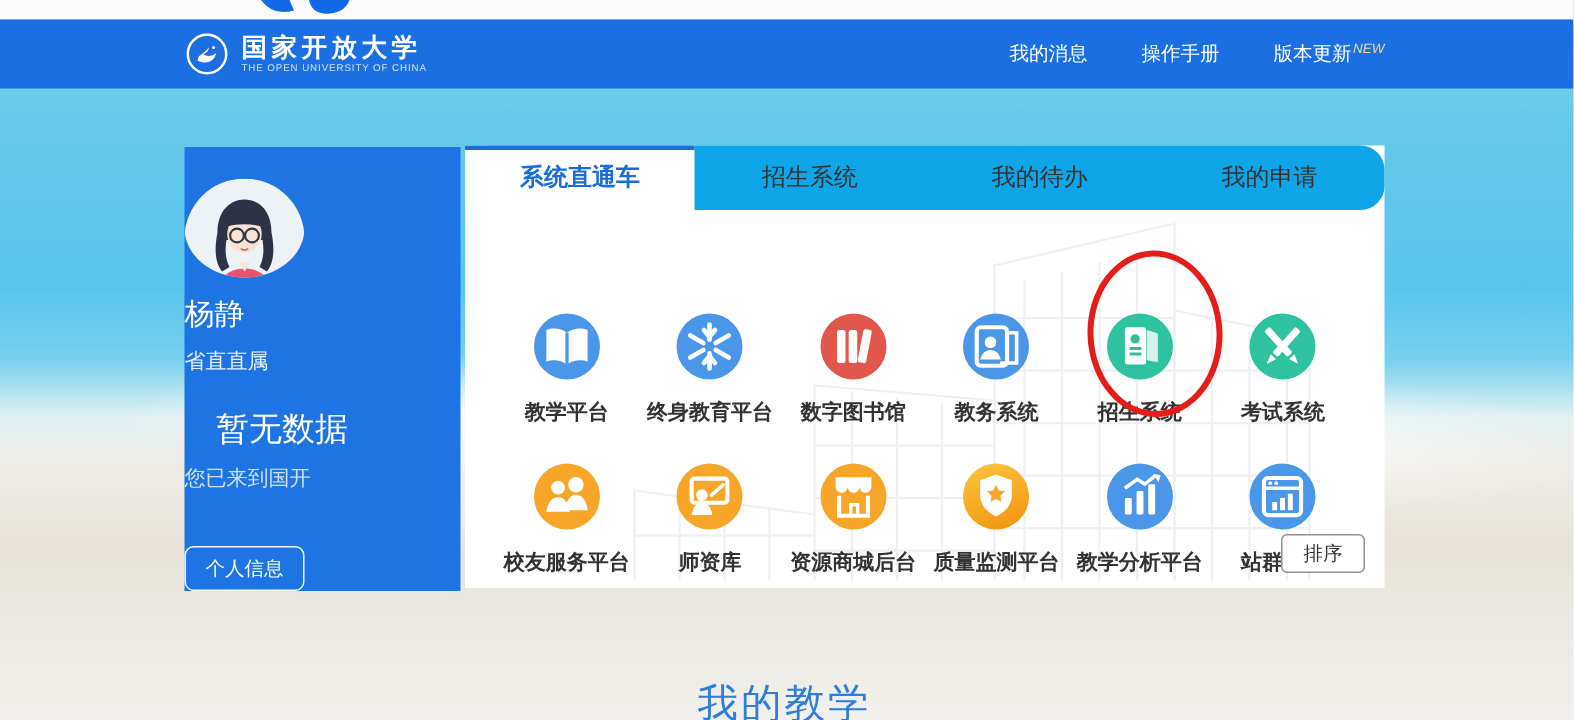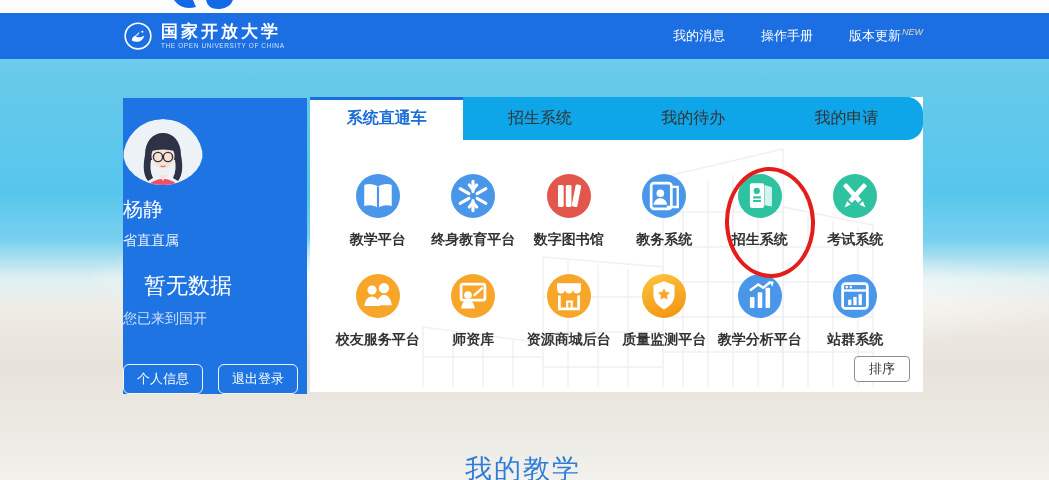--- a/index.html
+++ b/index.html
@@ -40,21 +40,21 @@
   .profile-btn{background:transparent;border:1px solid rgba(255,255,255,.95);border-radius:6px;
     color:#fff;font-size:13px;padding:5px 13px;cursor:pointer;font-family:inherit;white-space:nowrap;}
 
   
   .panel{position:absolute;left:310px;top:97px;width:613px;height:295px;background:#fff;}
   .watermark{position:absolute;right:0;top:20px;opacity:.75;pointer-events:none;}
   .tabs{position:relative;display:flex;height:43px;background:#0ea5e9;border-radius:16px;}
   .tab{flex:1;display:flex;align-items:center;justify-content:center;font-size:16px;color:#333;cursor:pointer;position:relative;}
   .tab.active{background:#fff;color:#1b6ed8;font-weight:bold;}
   .tab.active::before{content:"";position:absolute;left:0;top:0;width:100%;height:3px;background:#1b6ed8;}
-  .apps{position:relative;display:grid;grid-template-columns:repeat(6,1fr);padding:34px 20px 0;row-gap:25px;}
+  .apps{position:relative;display:grid;grid-template-columns:repeat(6,1fr);padding:34px 20px 0;row-gap:25px;margin-top:35px;}
   .app{display:flex;flex-direction:column;align-items:center;cursor:pointer;}
   .app-circle{width:44px;height:44px;border-radius:50%;display:flex;align-items:center;justify-content:center;}
   .app-label{margin-top:13px;font-size:14px;font-weight:600;color:#333;white-space:nowrap;}
   .sort-btn{position:absolute;right:13px;bottom:10px;background:#fff;border:1px solid #8f8f8f;border-radius:4px;
     color:#333;font-size:13px;padding:3px 14px;cursor:pointer;font-family:inherit;}
 
   .red-ellipse{position:absolute;left:725px;top:167px;width:82px;height:103px;border:4px solid #e51d1a;
     border-radius:50%;transform:rotate(-2deg);pointer-events:none;z-index:6;}
 
   .section-title{position:absolute;left:123px;top:451px;width:800px;text-align:center;
@@ -112,21 +112,20 @@
         <path d="M36 56h8l-4 6z" fill="#f8e2d1"></path>
       </g>
     </svg>
   </div>
   <div class="profile-name">杨静</div>
   <div class="profile-org">省直直属</div>
   <div class="profile-empty-title">暂无数据</div>
   <div class="profile-empty-sub">您已来到国开</div>
   <div class="profile-buttons">
       <button class="profile-btn">个人信息</button>
-      <button class="profile-btn">退出登录</button>
     </div>
 </div>
 
 <div class="panel">
   <svg class="watermark" width="560" height="275" viewBox="0 0 560 275">
     <g stroke="#e9ebf1" stroke-width="1.5" fill="none">
       <path d="M300 270V60l120-28v238"></path>
       <path d="M320 270V70 M345 270V64 M370 270V58 M395 270V52"></path>
       <path d="M300 95h120M300 130h120M300 165h120M300 200h120M300 235h120"></path>
       <path d="M420 270V90l90 18v162"></path>

